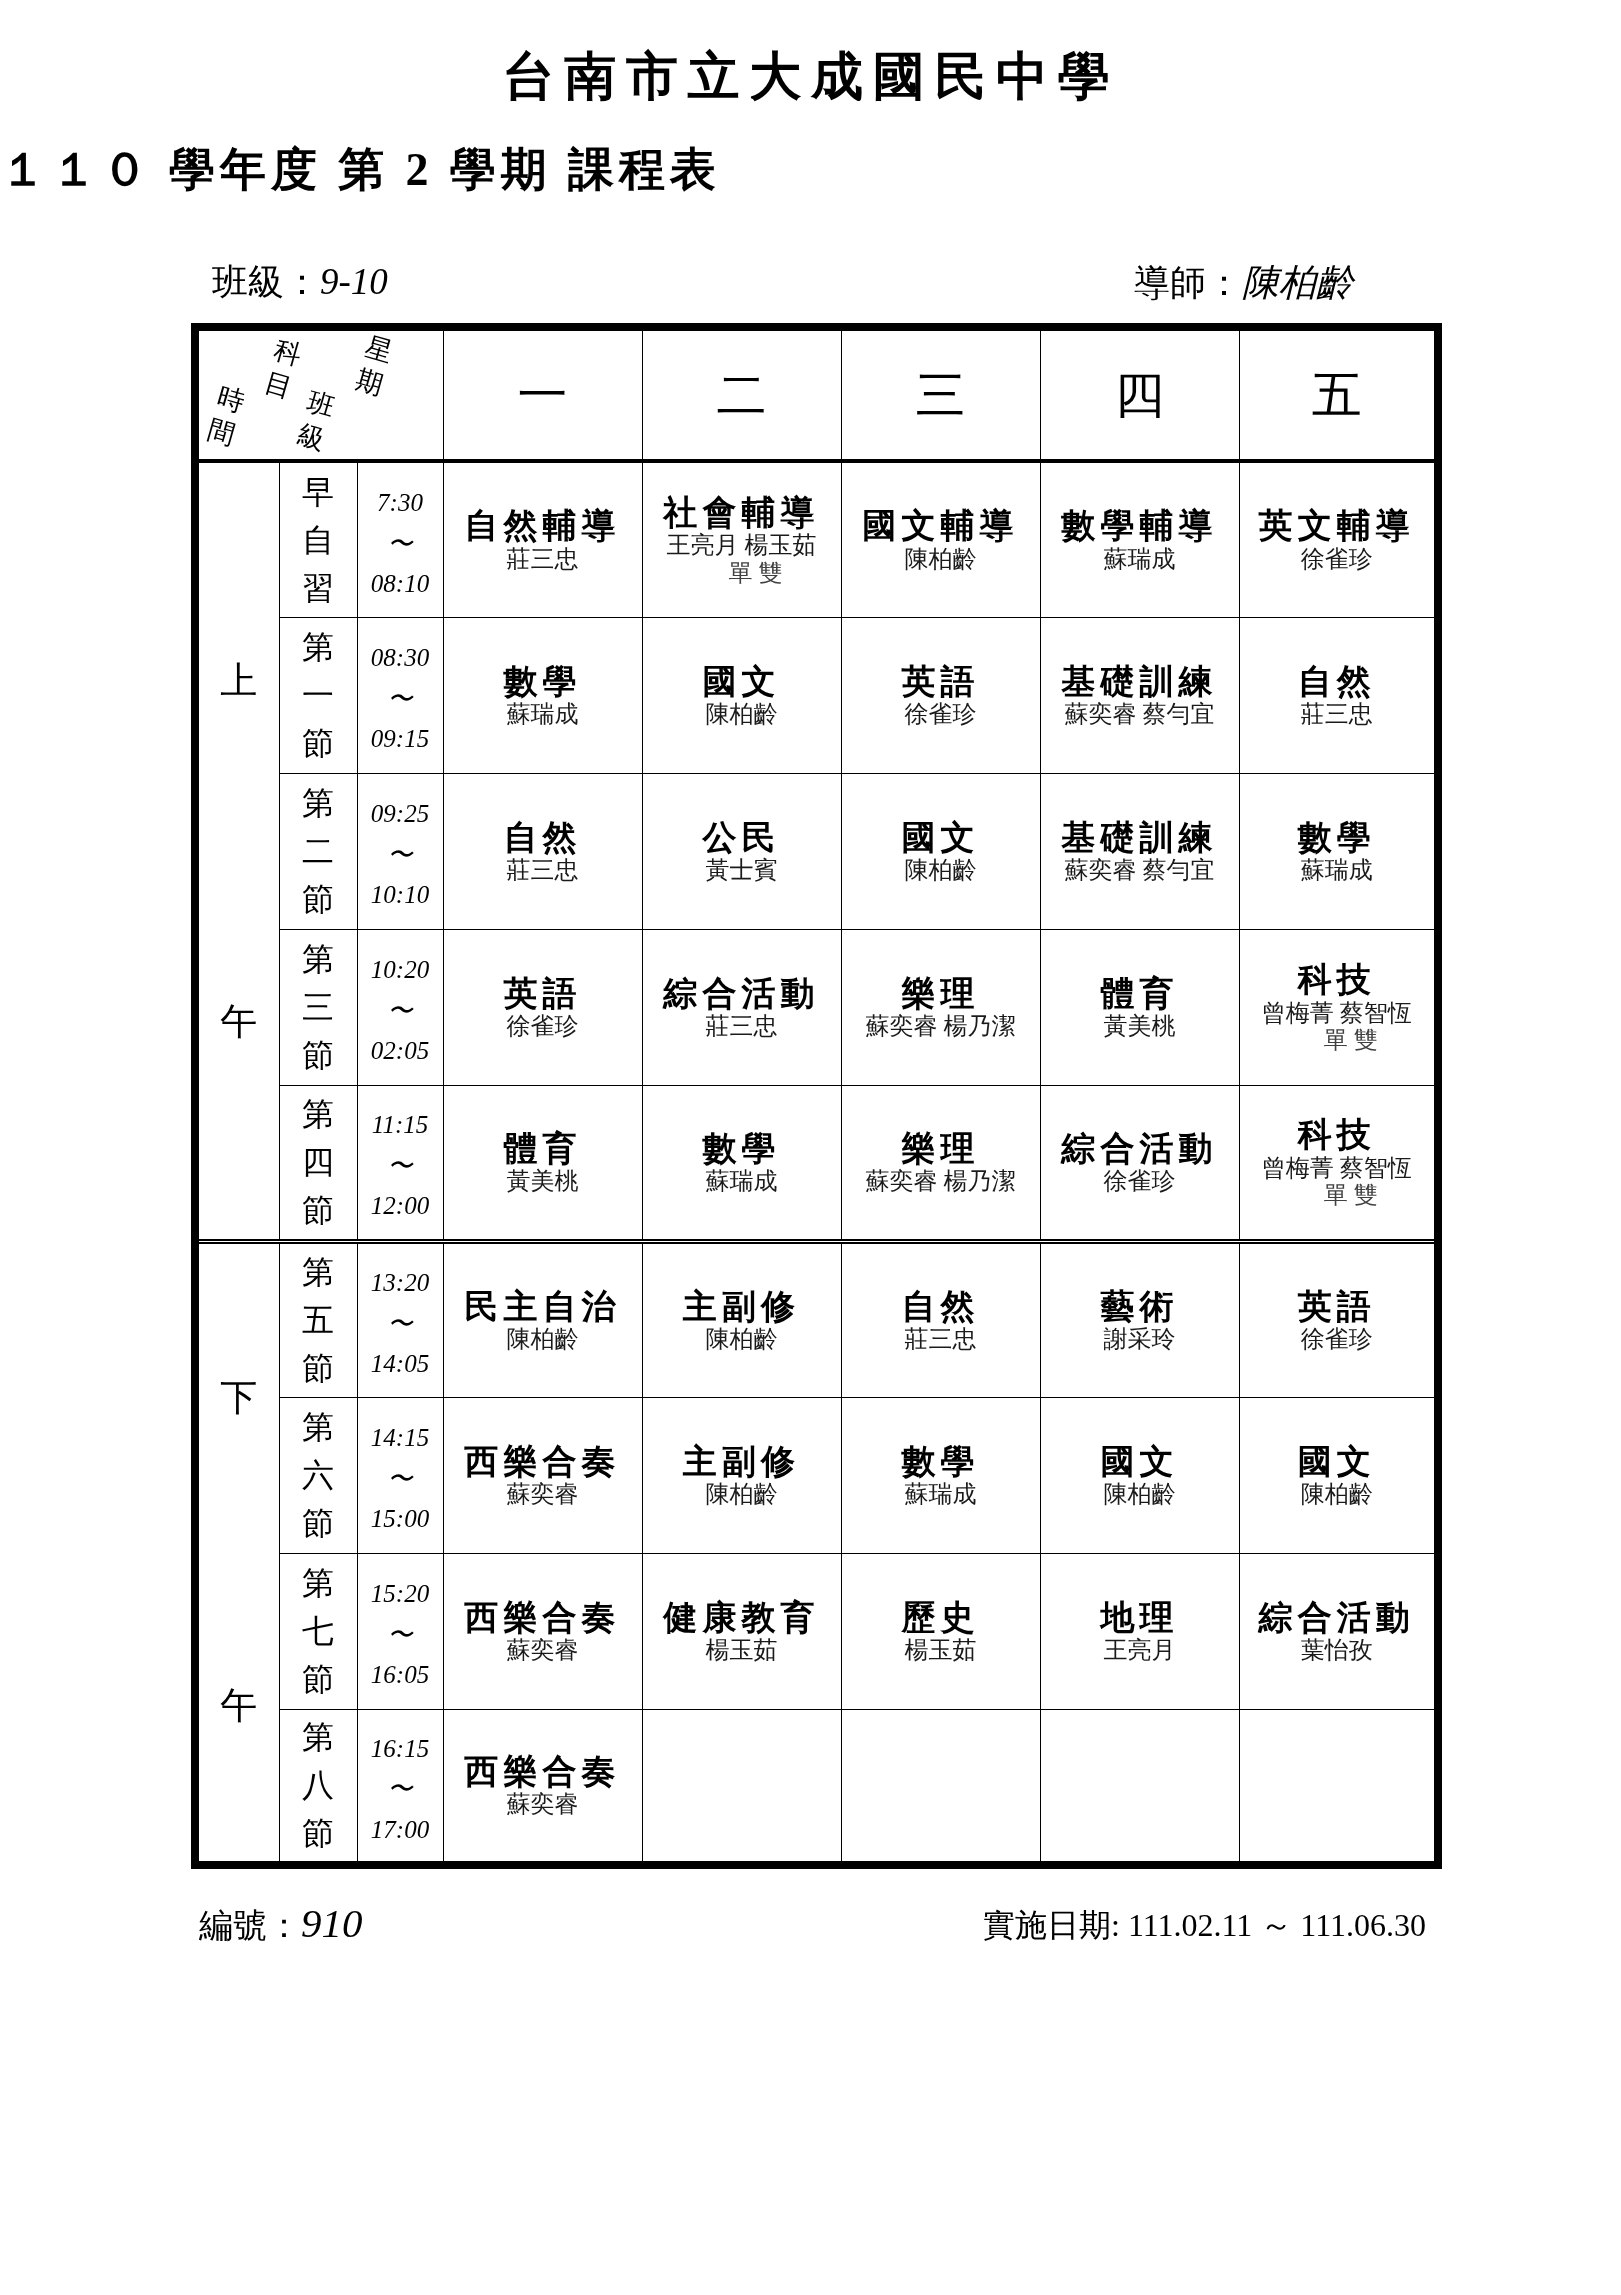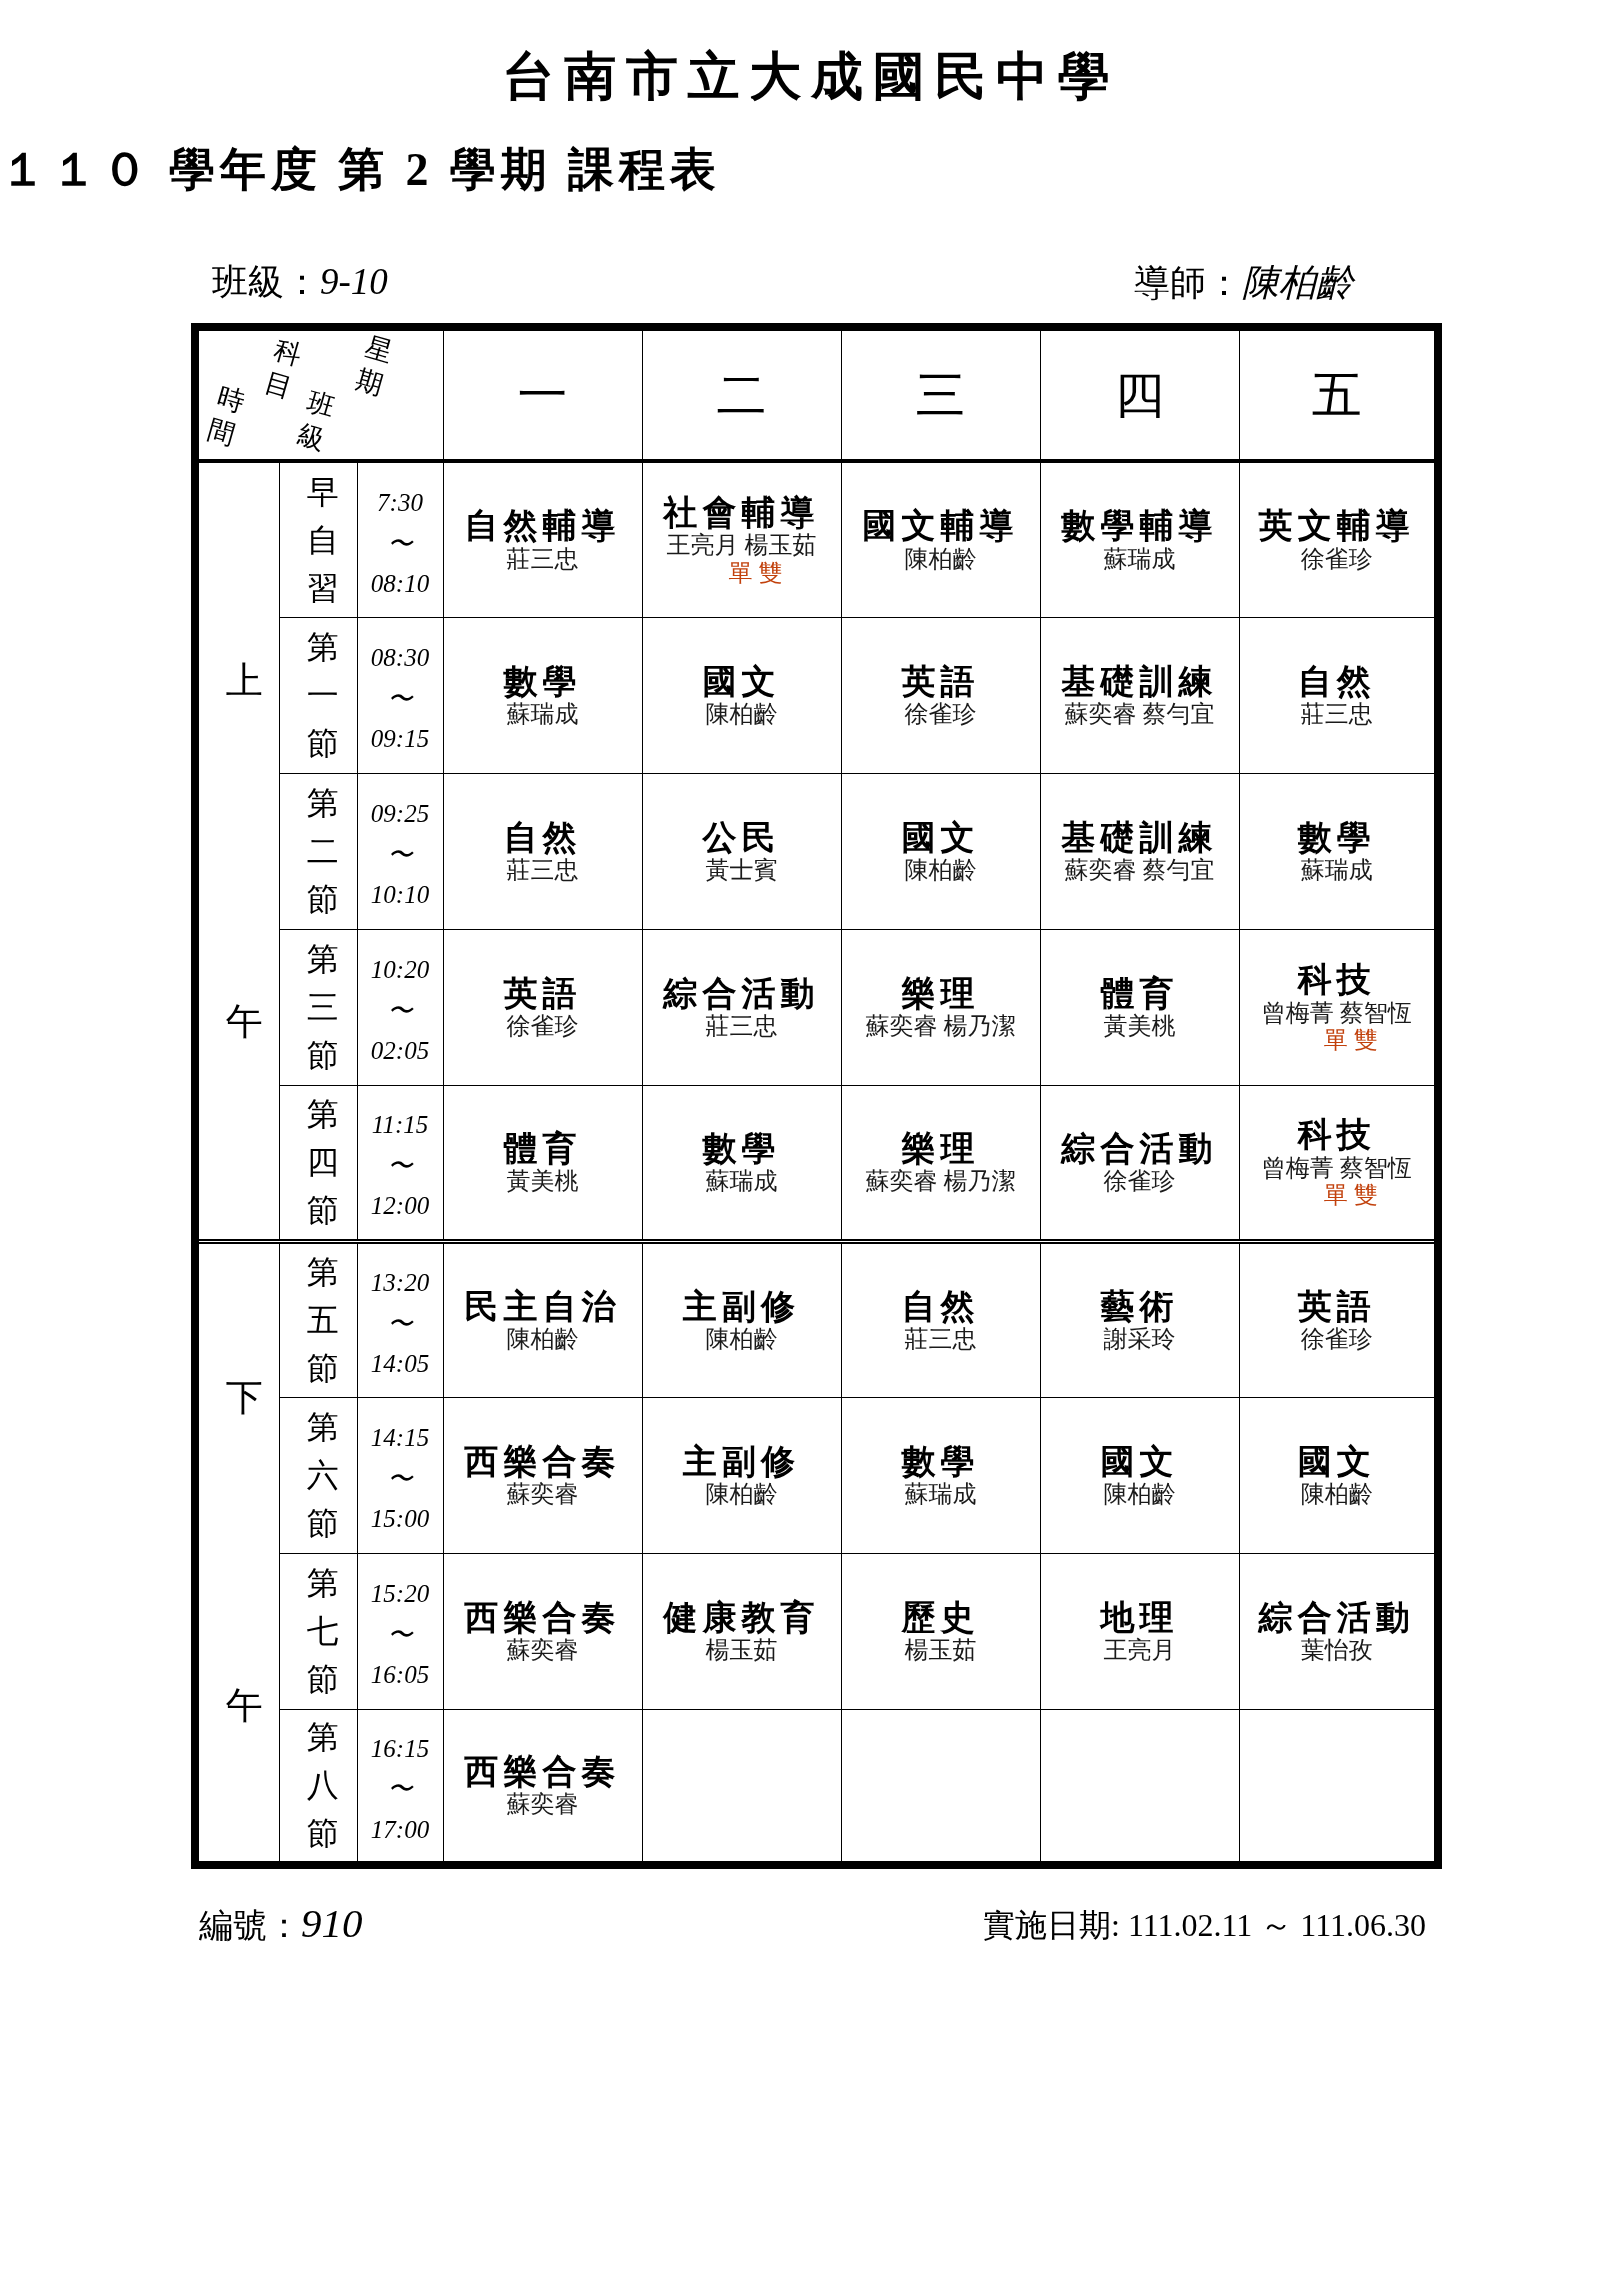--- a/index.html
+++ b/index.html
@@ -34,32 +34,32 @@
   .corner { position:relative; }
   .corner span {
     position:absolute; display:block; width:32px; font-size:27px; line-height:1.25;
     word-break:break-all; transform:rotate(16deg);
   }
   .c-subj  { left:68px;  top:4.9px;  }
   .c-day   { left:159px; top:1.6px;  }
   .c-time  { left:11.4px;  top:52px; }
   .c-class { left:101px; top:57px; }
 
-  .vstack { width:1.3em; margin:0 auto; word-break:break-all; text-align:right; }
+  .vstack { width:1.3em; margin:0 auto; word-break:break-all; text-align:center; }
   .session .vstack { font-size:37px; }
   .session-am .vstack { line-height:341px; }
   .session-pm .vstack { line-height:308px; }
   .period-cell .vstack { font-size:32px; line-height:1.5; }
 
   .time-cell { font-size:25px; font-style:italic; }
   .time-cell div { line-height:1.3;margin-top:8px; }
 
   .subject { font-size:34px; font-weight:bold; line-height:1.15; letter-spacing:0.15em; }
   .teachers { font-size:24px; line-height:1.15; color:#1a1a1a; }
-  .note { font-size:24px; line-height:1.1; color:#c2410c;padding-left:28px; }
+  .note { font-size:24px; line-height:1.1; color:#404040;padding-left:28px; }
 
   
   tr.am-end td, td.session-am { border-bottom:5.7px double #000; }
 
   .footer-serial { position:absolute; top:1899px; left:199px; font-size:34px; }
   .footer-serial .val { font-style:italic; font-size:41px; }
   .footer-date { position:absolute; top:1904px; left:983px; font-size:32px; }
 </style>
 </head>
 <body>

